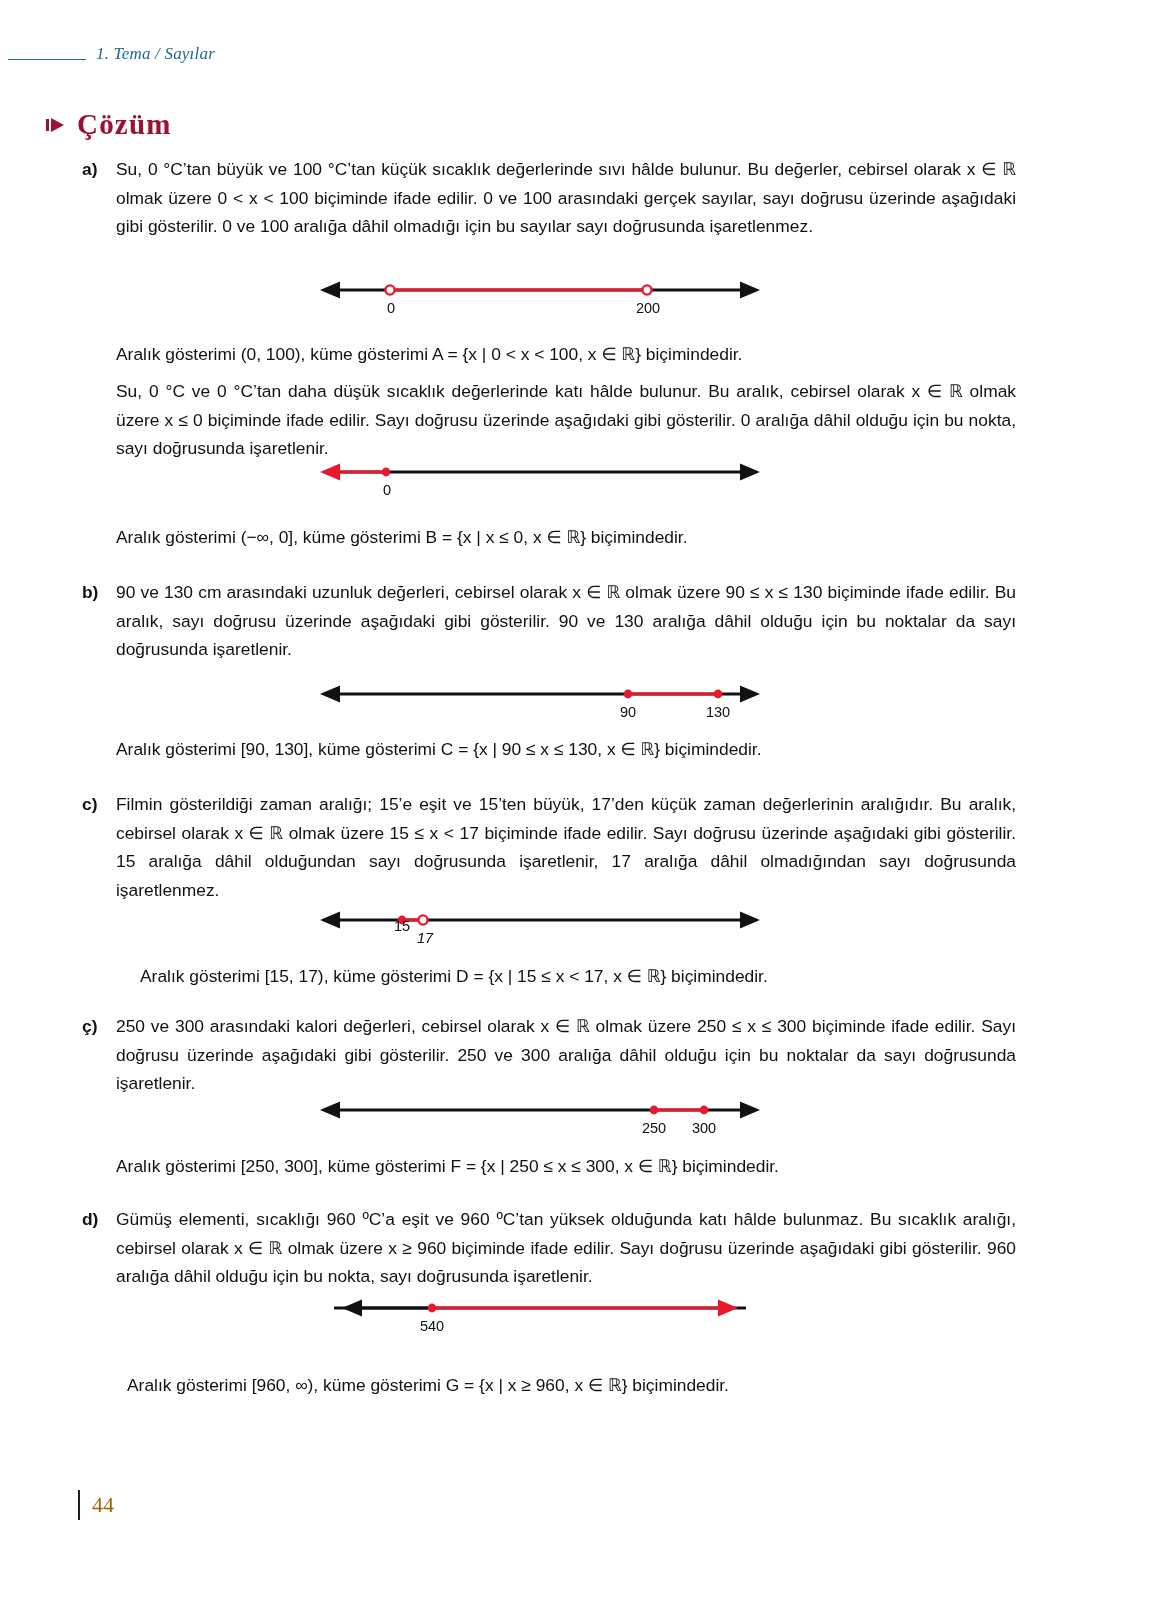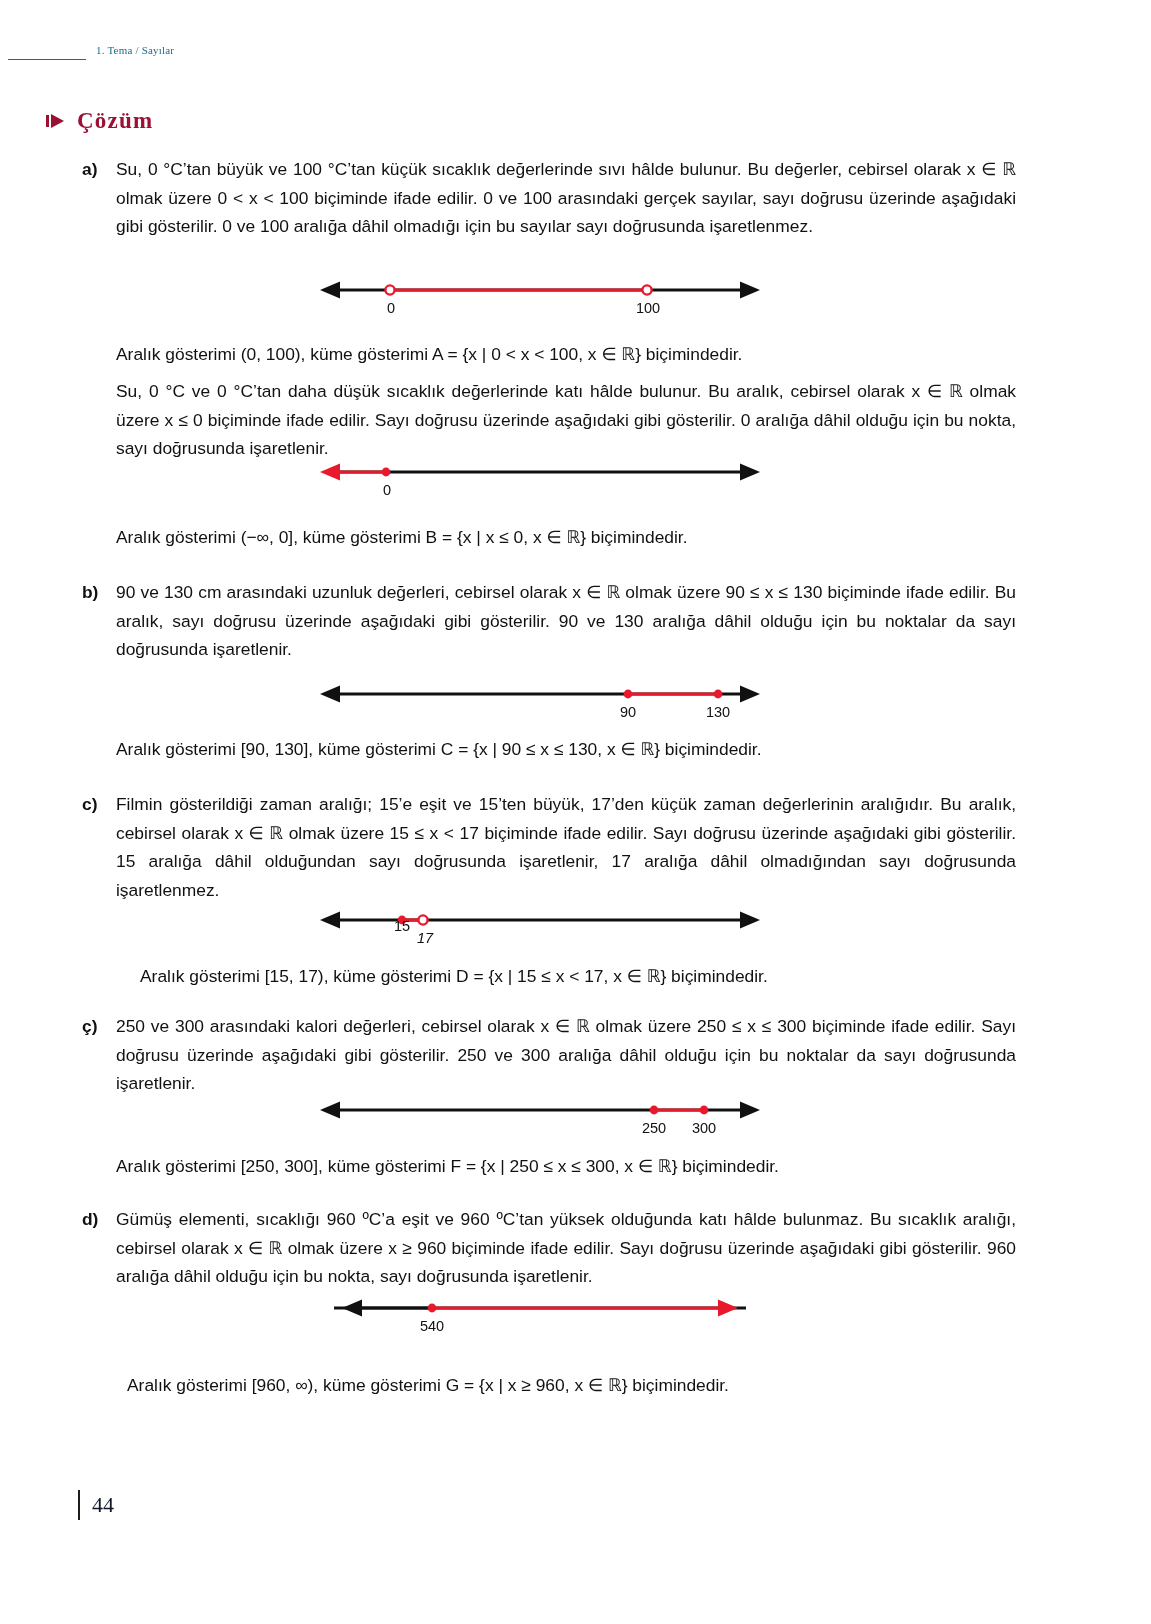--- a/index.html
+++ b/index.html
@@ -30,24 +30,25 @@
     top: 15px;
     width: 78px;
     height: 0;
     border-top: 1.6px solid #1d6a8c;
   }
   .header-title {
     position: absolute;
     left: 96px;
     top: 0;
     font-family: "Liberation Serif", serif;
-    font-size: 11px;
+    font-size: 17px;
     color: #1d6a8c;
     letter-spacing: .2px;
     white-space: nowrap;
+    font-style: italic;
   }
 
   
   .solution-head {
     position: absolute;
     left: 46px;
     top: 108px;
     display: flex;
     align-items: center;
     gap: 11px;
@@ -69,21 +70,21 @@
     content: "";
     position: absolute;
     left: 5px; top: 2px;
     width: 0; height: 0;
     border-left: 13px solid #9b1133;
     border-top: 7px solid transparent;
     border-bottom: 7px solid transparent;
   }
   .solution-title {
     font-family: "Liberation Serif", serif;
-    font-size: 23px;
+    font-size: 29px;
     font-weight: bold;
     color: #9b1133;
     letter-spacing: 1.2px;
   }
 
   
   .content {
     position: absolute;
     left: 0;
     top: 0;
@@ -127,21 +128,21 @@
     gap: 12px;
   }
   .footer-bar {
     width: 2px;
     height: 30px;
     background: #1d1d1d;
   }
   .page-no {
     font-family: "Liberation Serif", serif;
     font-size: 22px;
-    color: #0f172a;
+    color: #a16207;
   }
 </style>
 </head>
 <body>
 
 <div class="page-header">
   <div class="header-rule"></div>
   <div class="header-title">1. Tema / Sayılar</div>
 </div>
 
@@ -158,21 +159,21 @@
   <div class="numline" style="left:320px; top:278px;">
     <svg width="440" height="24" viewBox="0 0 440 24">
       <line x1="14" y1="12" x2="426" y2="12" stroke="#111" stroke-width="3.2"></line>
       <polygon points="0,12 20,3.5 20,20.5" fill="#111"></polygon>
       <polygon points="440,12 420,3.5 420,20.5" fill="#111"></polygon>
       <line x1="70" y1="12" x2="327" y2="12" stroke="#e8192c" stroke-width="3.2"></line>
       <circle cx="70" cy="12" r="4.6" fill="#ffffff" stroke="#e8192c" stroke-width="2.4"></circle>
       <circle cx="327" cy="12" r="4.6" fill="#ffffff" stroke="#e8192c" stroke-width="2.4"></circle>
     </svg>
     <div class="nl-label" style="left:58px; top:22px; width:26px;">0</div>
-    <div class="nl-label" style="left:310px; top:22px; width:36px;">100</div>
+    <div class="nl-label" style="left:310px; top:22px; width:36px;">200</div>
   </div>
 
   <div class="para" style="left:116px; top:340px; width:900px;">Aralık gösterimi (0, 100), küme gösterimi  A = {x | 0 &lt; x &lt; 100, x ∈ ℝ}  biçimindedir.</div>
 
   <div class="para" style="left:116px; top:377px; width:900px;">Su, 0 °C ve 0 °C’tan daha düşük sıcaklık değerlerinde katı hâlde bulunur. Bu aralık, cebirsel olarak  x ∈ ℝ olmak üzere  x ≤ 0  biçiminde ifade edilir. Sayı doğrusu üzerinde aşağıdaki gibi gösterilir. 0 aralığa dâhil olduğu için bu nokta, sayı doğrusunda işaretlenir.</div>
 
   <div class="numline" style="left:320px; top:460px;">
     <svg width="440" height="24" viewBox="0 0 440 24">
       <line x1="14" y1="12" x2="426" y2="12" stroke="#111" stroke-width="3.2"></line>
       <polygon points="440,12 420,3.5 420,20.5" fill="#111"></polygon>

